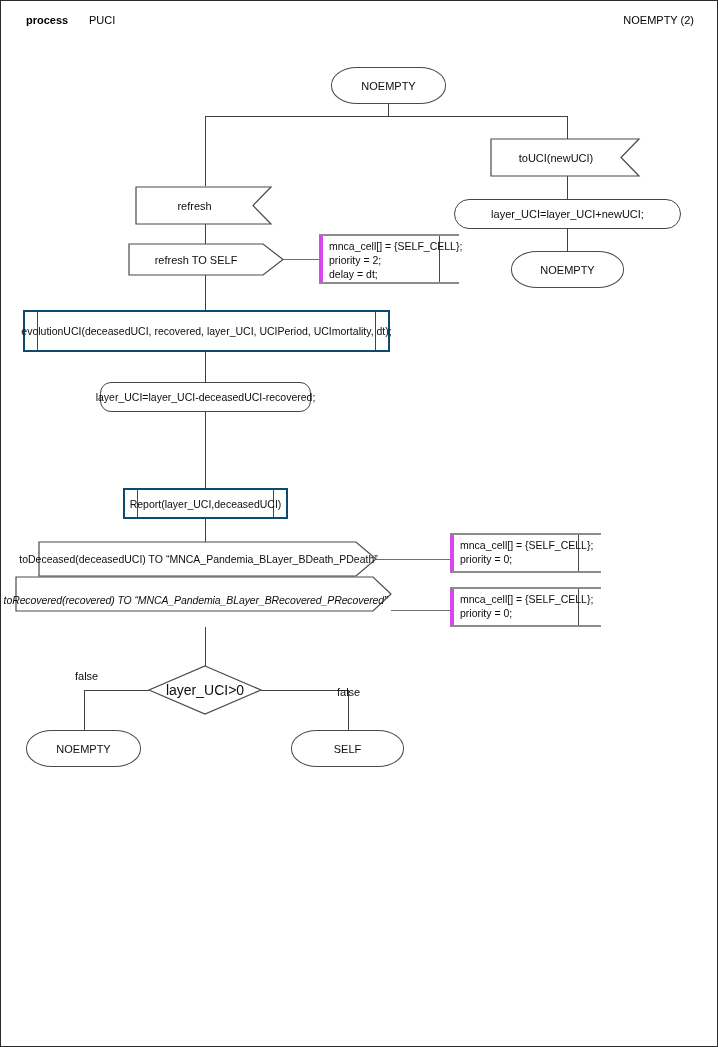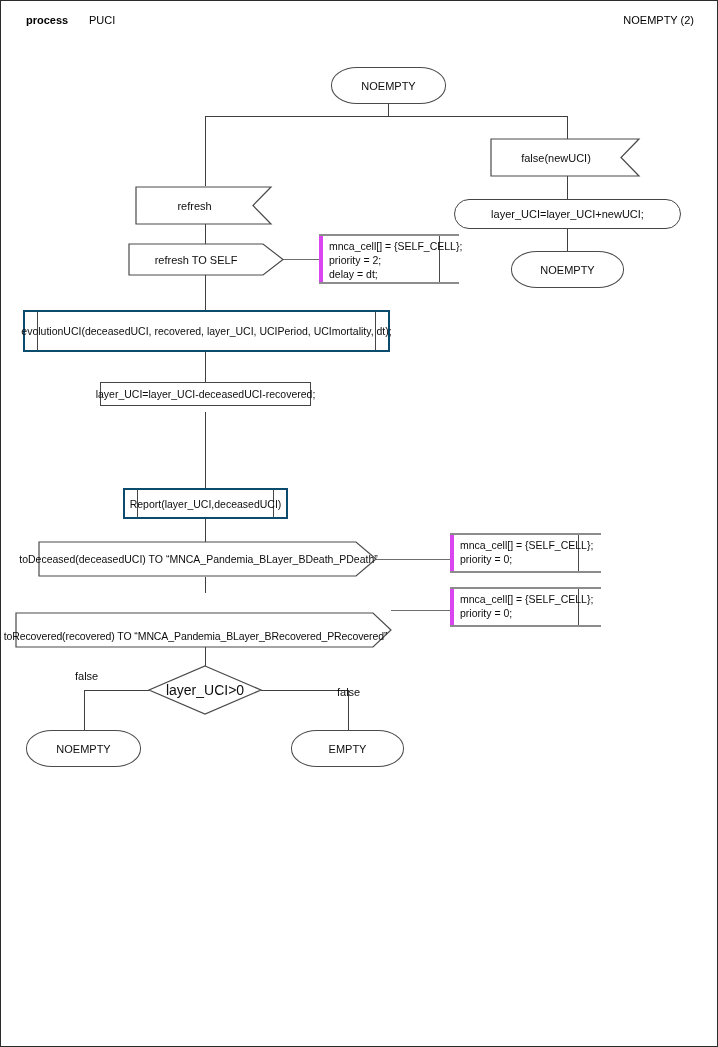--- a/index.html
+++ b/index.html
@@ -100,21 +100,21 @@
       <div>delay = dt;</div>
     </div>
   </div>
 
   <div class="proc" style="left:22px;top:309px;width:367px;height:42px;">
     <div class="bar-l"></div>
     <div class="bar-r"></div>
     <div class="lbl">evolutionUCI(deceasedUCI, recovered, layer_UCI, UCIPeriod, UCImortality, dt);</div>
   </div>
 
-  <div class="task" style="left:99px;top:381px;width:211px;height:24px;">
+  <div class="task" style="left:99px;top:381px;width:211px;height:30px;border-radius:11px;">
     <span>layer_UCI=layer_UCI-deceasedUCI-recovered;</span>
   </div>
 
   <div class="proc" style="left:122px;top:487px;width:165px;height:31px;">
     <div class="bar-l"></div>
     <div class="bar-r"></div>
     <div class="lbl">Report(layer_UCI,deceasedUCI)</div>
   </div>
 
   <div class="shape" style="left:38px;top:541px;width:337px;height:34px;">
@@ -124,21 +124,21 @@
     <div class="lbl" style="padding-right:18px;">toDeceased(deceasedUCI) TO “MNCA_Pandemia_BLayer_BDeath_PDeath”</div>
   </div>
 
   <div class="comment" style="left:449px;top:532px;width:151px;height:40px;">
     <div class="inner" style="width:129px;">
       <div>mnca_cell[] = {SELF_CELL};</div>
       <div>priority = 0;</div>
     </div>
   </div>
 
-  <div class="shape" style="left:15px;top:612px;width:375px;height:46px;">
+  <div class="shape" style="left:15px;top:576px;width:375px;height:46px;font-style:italic;">
     <svg width="375" height="34">
       <polygon points="0,0 357,0 375,17 357,34 0,34"></polygon>
     </svg>
     <div class="lbl" style="padding-right:16px;letter-spacing:-0.1px;">toRecovered(recovered) TO “MNCA_Pandemia_BLayer_BRecovered_PRecovered”</div>
   </div>
 
   <div class="comment" style="left:449px;top:586px;width:151px;height:40px;">
     <div class="inner" style="width:129px;">
       <div>mnca_cell[] = {SELF_CELL};</div>
       <div>priority = 0;</div>
@@ -151,28 +151,28 @@
     </svg>
     <div class="lbl" style="font-size:14px;">layer_UCI&gt;0</div>
   </div>
   <div class="guard" style="left:74px;top:669px;">false</div>
   <div class="guard" style="left:336px;top:669px;margin-top:16px;">false</div>
 
   <div class="state" style="left:25px;top:729px;width:115px;height:37px;">
     <span>NOEMPTY</span>
   </div>
   <div class="state" style="left:290px;top:729px;width:113px;height:37px;">
-    <span>EMPTY</span>
+    <span>SELF</span>
   </div>
 
   <div class="shape" style="left:490px;top:138px;width:148px;height:37px;">
     <svg width="148" height="37">
       <polygon points="0,0 148,0 130,18.5 148,37 0,37"></polygon>
     </svg>
-    <div class="lbl" style="padding-right:18px;font-size:11px;">false(newUCI)</div>
+    <div class="lbl" style="padding-right:18px;font-size:11px;">toUCI(newUCI)</div>
   </div>
 
   <div class="task" style="left:453px;top:198px;width:227px;height:30px;font-size:11px;border-radius:15px;">
     <span>layer_UCI=layer_UCI+newUCI;</span>
   </div>
 
   <div class="state" style="left:510px;top:250px;width:113px;height:37px;">
     <span>NOEMPTY</span>
   </div>
 

